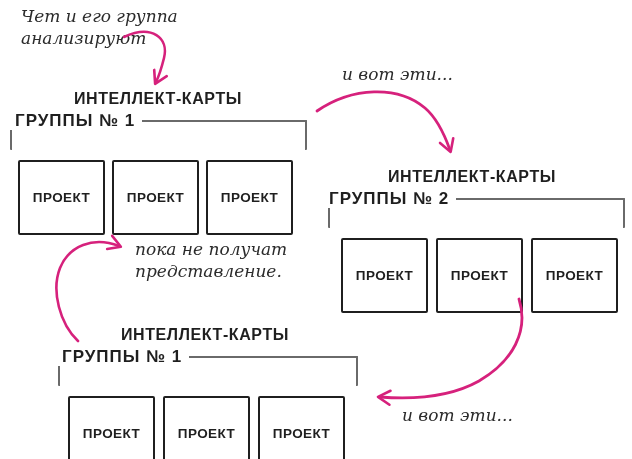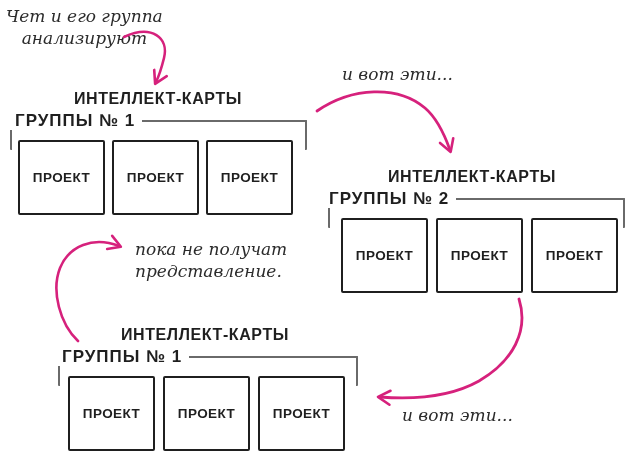--- a/index.html
+++ b/index.html
@@ -33,21 +33,21 @@
   .hand {
     position: absolute;
     font-family: "DejaVu Serif", serif;
     font-style: italic;
     color: var(--hand);
     font-size: 17px;
     line-height: 22px;
     white-space: nowrap;
     z-index: 4;
   }
-  .chet { left: 6px; top: 5px; text-align: center; }
+  .chet { left: 21px; top: 5px; }
   .these-top { left: 342px; top: 63px; }
   .until { left: 135px; top: 238px; }
   .these-bottom { left: 402px; top: 404px; }
   
   .group {
     position: absolute;
     width: 300px;
     height: 140px;
     z-index: 2;
   }
@@ -109,20 +109,21 @@
     background: var(--bg);
     border: 2.5px solid var(--ink);
     border-radius: 2px;
     display: flex;
     align-items: center;
     justify-content: center;
     font-weight: bold;
     font-size: 13.5px;
     letter-spacing: 0.4px;
     color: var(--ink);
+    margin-top: 20px;
   }
 </style>
 </head>
 <body>
 
 <div class="canvas">
 
   <svg class="arrows" viewBox="0 0 632 459" xmlns="http://www.w3.org/2000/svg">
     <defs>
       <marker id="ah" markerUnits="userSpaceOnUse" markerWidth="20" markerHeight="20" refX="13" refY="9" orient="auto">

